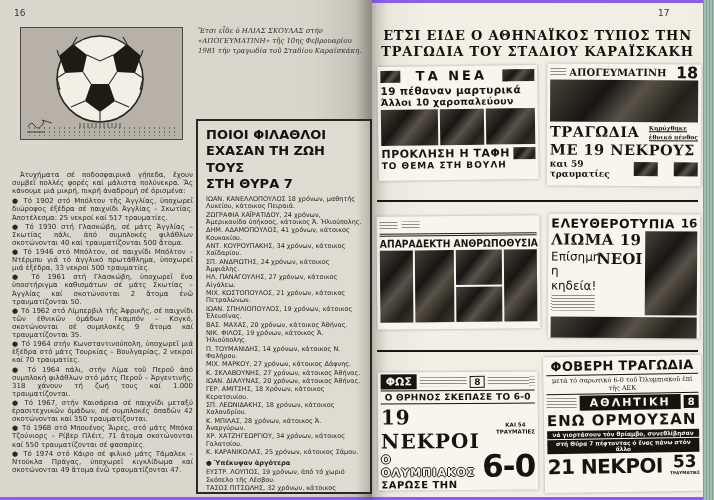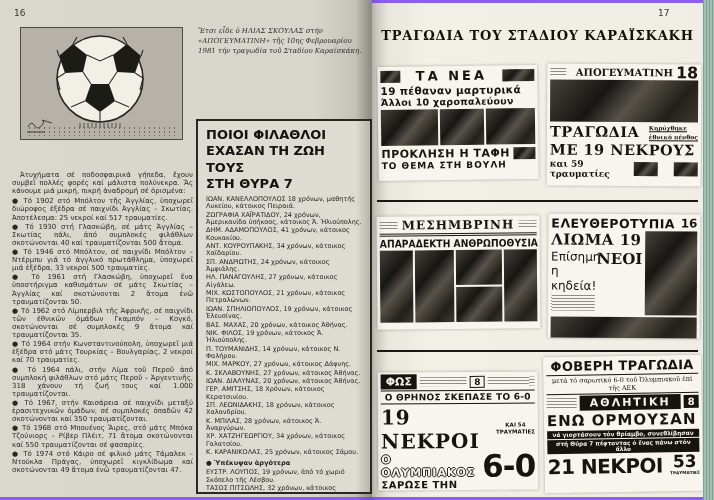--- a/index.html
+++ b/index.html
@@ -63,21 +63,21 @@
   .tn-h1 { font-size:10.5px; font-weight:bold; margin-top:1px; letter-spacing:.3px; }
   .tn-h2 { font-size:9.5px; font-weight:bold; letter-spacing:.3px; }
   .tn-photos { display:flex; gap:2px; margin:2px 0; }
   .tn-photos .ph { height:36px; }
   .tn-h3 { font-size:11px; font-weight:bold; letter-spacing:.5px; }
   .tn-h4 { font-size:9px; font-weight:bold; letter-spacing:1px; }
 
   
   .c-apog { left:175px; top:61px; width:154px; height:122px; transform:rotate(.3deg); }
   .ap-head { display:flex; align-items:center; gap:3px; height:13px; }
-  .ap-mast { flex:1; text-align:right; font-family:"DejaVu Serif", serif; font-weight:bold; font-size:10px; }
+  .ap-mast { flex:1; text-align:left; font-family:"DejaVu Serif", serif; font-weight:bold; font-size:10px; }
   .ap-no { font-weight:bold; font-size:16px; }
   .ap-photo { height:42px; margin:1px 0; }
   .ap-mid { display:flex; gap:2px; align-items:flex-start; }
   .ap-h1 { font-family:"DejaVu Serif", serif; font-weight:bold; font-size:14.5px; letter-spacing:.5px; }
   .ap-note { font-size:6px; font-weight:bold; font-family:"DejaVu Serif", serif; line-height:1.5; }
   .ap-note span { border-bottom:1px solid #16140e; }
   .ap-h2 { font-family:"DejaVu Serif", serif; font-weight:bold; font-size:14.5px; letter-spacing:.5px; }
   .ap-bot { display:flex; gap:16px; align-items:center; margin-top:1px; }
   .ap-sub { flex:1; font-family:"DejaVu Serif", serif; font-weight:bold; font-size:9px; }
   .ap-bot .ph { width:24px; height:14px; }
@@ -211,20 +211,21 @@
       <div class="victim">ΕΥΣΤΡ. ΛΟΥΠΟΣ, 19 χρόνων, ἀπό τό χωριό Σκόπελο τῆς Λέσβου.</div>
           <div class="victim">ΤΑΣΟΣ ΠΙΤΣΩΛΗΣ, 32 χρόνων, κάτοικος Νίκαιας.</div>
         </div>
     </div>
   </div>
 
   <div class="page page-right">
     <div class="pageno pn-right">17</div>
 
     <div class="rp-head">
+      <div>ΕΤΣΙ ΕΙΔΕ Ο ΑΘΗΝΑΪΚΟΣ ΤΥΠΟΣ ΤΗΝ</div>
       <div>ΤΡΑΓΩΔΙΑ ΤΟΥ ΣΤΑΔΙΟΥ ΚΑΡΑΪΣΚΑΚΗ</div>
     </div>
 
     <div class="sep sep-a"></div>
     <div class="sep sep-b"></div>
 
     <div class="clip c-tanea">
       <div class="tn-head">
         <div class="tn-blk ph" style="width:20px"></div>
         <div class="tn-title">ΤΑ ΝΕΑ</div>
@@ -262,21 +263,20 @@
       <div class="ap-bot">
         <div class="ap-sub">και 59 τραυματίες</div>
         <div class="ph"></div>
         <div class="ph"></div>
       </div>
     </div>
 
     <div class="clip c-mesim">
       <div class="ms-head">
         <div class="lines" style="width:18px;height:8px"></div>
-        <div class="ms-mast">ΜΕΣΗΜΒΡΙΝΗ</div>
         <div class="lines" style="width:18px;height:8px"></div>
       </div>
       <div class="ms-rule"></div>
       <div class="ms-h1">ΑΠΑΡΑΔΕΚΤΗ ΑΝΘΡΩΠΟΘΥΣΙΑ</div>
       <div class="ms-photos">
         <div class="ph" style="flex:1"></div>
         <div class="ph" style="flex:1.2"></div>
         <div style="flex:1.4;display:flex;flex-direction:column;gap:2px">
           <div class="ph" style="flex:1"></div>
           <div class="ph" style="flex:1"></div>

